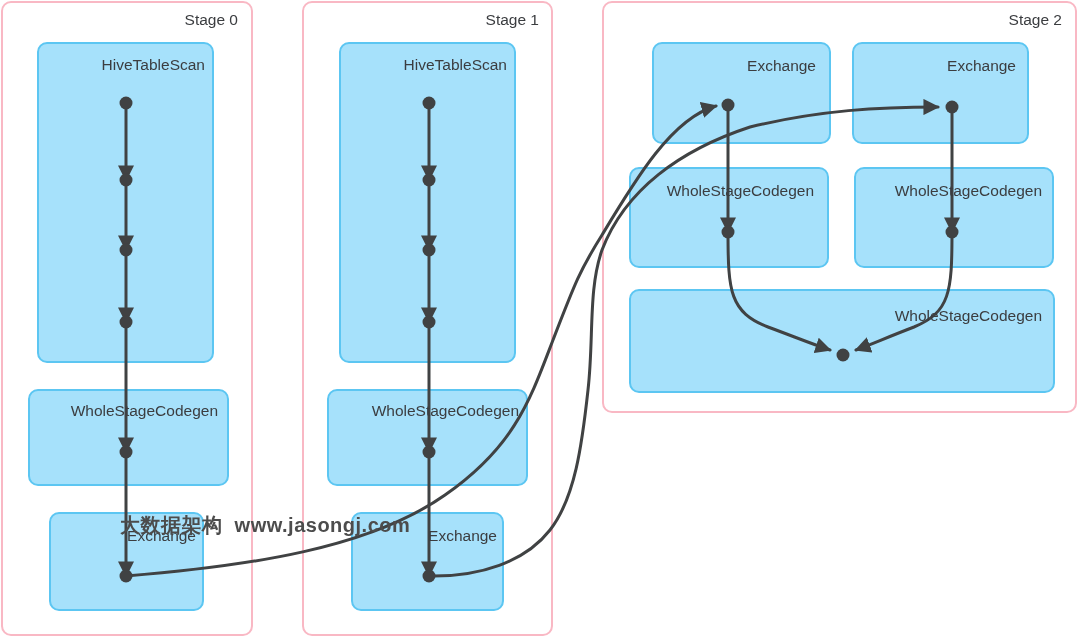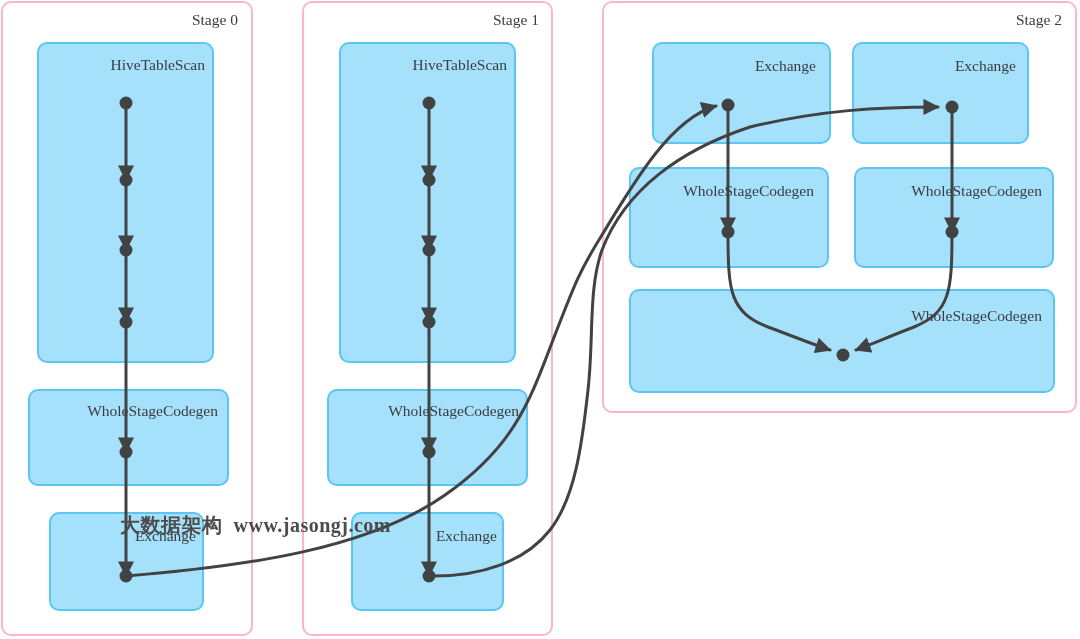--- a/index.html
+++ b/index.html
@@ -9,21 +9,21 @@
     --edge:#404243;
     --label:#3b3d40;
     --watermark:#4c4c4c;
     --background:#ffffff;
   }
   html,body{margin:0;padding:0;background:var(--background);}
   .canvas{
     position:relative;
     width:1080px;height:639px;
     background:var(--background);
-    font-family:Liberation Serif, serif;
+    font-family:Liberation Sans, sans-serif;
     overflow:hidden;
   }
   svg{position:absolute;left:0;top:0;}
   .stage-panel{fill:#ffffff;stroke:var(--stage-border);stroke-width:2;}
   .node-box{fill:var(--node-fill);stroke:var(--node-border);stroke-width:2;}
   .edge{fill:none;stroke:var(--edge);stroke-width:3;stroke-linecap:round;}
   .dot{fill:var(--edge);}
   .arrow-fill{fill:var(--edge);}
   .stage-label{fill:var(--label);font-size:15.5px;}
   .node-label{fill:var(--label);font-size:15.5px;}

